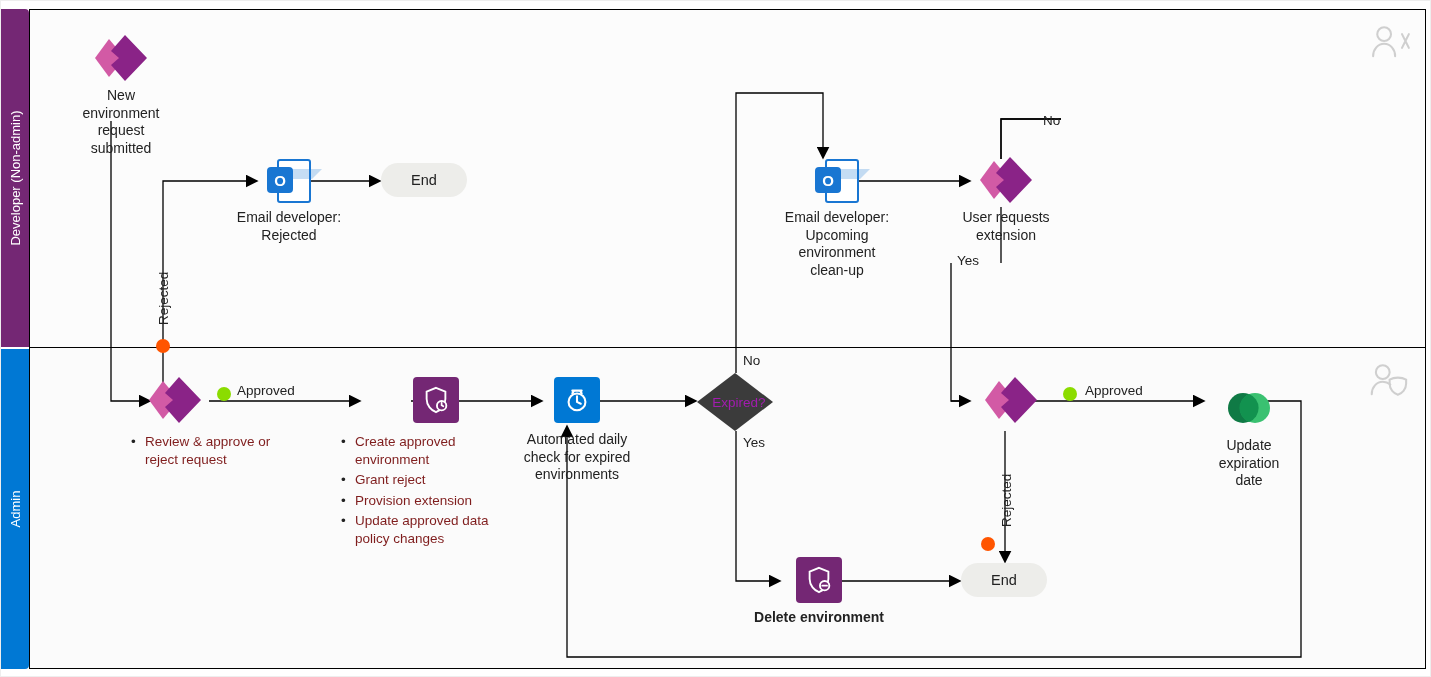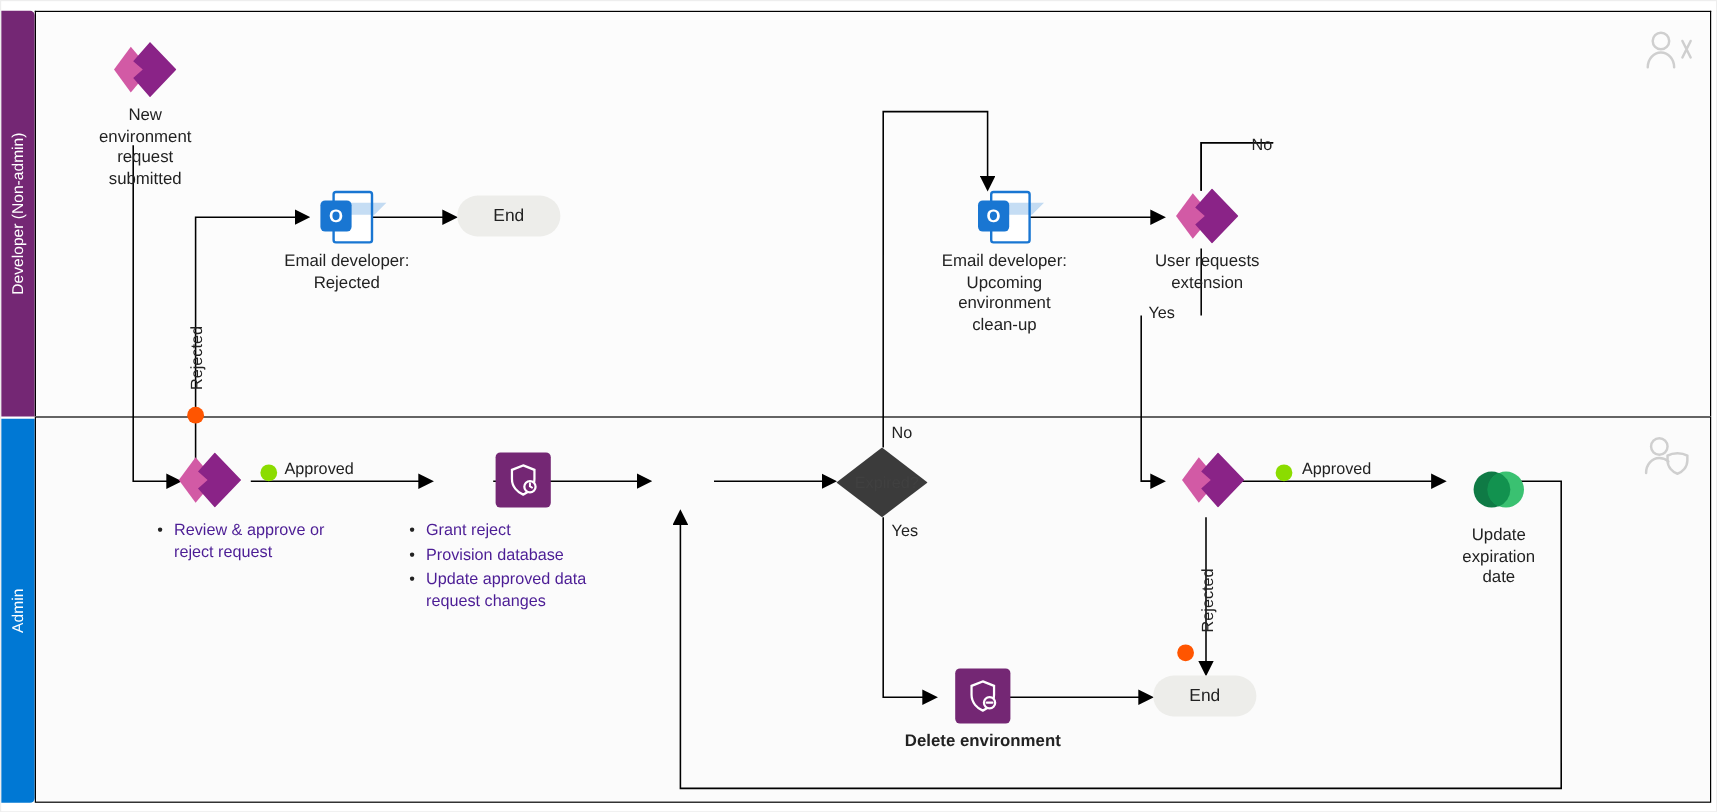--- a/index.html
+++ b/index.html
@@ -8,27 +8,27 @@
   .lane-dev-tab { position:absolute; left:0; top:8px; width:28px; height:338px; background:#742774; border-top-right-radius:4px; }
   .lane-admin-tab { position:absolute; left:0; top:348px; width:28px; height:320px; background:#0078d4; border-bottom-right-radius:4px; }
   .lane-label { position:absolute; left:50%; top:50%; color:#fff; font-size:13px; font-weight:400; white-space:nowrap; transform:translate(-50%,-50%) rotate(-90deg); transform-origin:center; }
   .lane-body { position:absolute; left:28px; right:4px; border:1px solid #000; box-sizing:border-box; }
   .lane-dev-body { top:8px; height:338px; background:#fcfcfc; border-bottom:none; }
   .lane-admin-body { top:346px; height:322px; background:#fbfbfb; }
   .swim-icon { position:absolute; right:12px; top:12px; width:44px; height:38px; color:#cfcfcf; }
   .node { position:absolute; }
   .icon-wrap { display:flex; align-items:center; justify-content:center; }
   .label { font-size:14px; color:#222; text-align:center; line-height:1.25; }
-  .bullet-list { font-size:13.5px; color:#4c1d95; padding-left:0; margin:0; }
+  .bullet-list { font-size:13.5px; color:#7f1d1d; padding-left:0; margin:0; }
   .bullet-list li { list-style:none; padding-left:14px; position:relative; margin-bottom:3px; line-height:1.3; }
   .bullet-list li::before { content:"•"; position:absolute; left:0; top:0; color:#222; }
   .end-pill { background:#ededea; border-radius:22px; width:86px; height:34px; display:flex; align-items:center; justify-content:center; font-size:14.5px; color:#222; }
   .decision { position:relative; width:76px; height:58px; }
   .decision svg { position:absolute; left:0; top:0; }
-  .decision .d-text { position:absolute; left:4px; top:0; width:100%; height:100%; display:flex; align-items:center; justify-content:center; color:#404040; font-size:13.5px; }
+  .decision .d-text { position:absolute; left:4px; top:0; width:100%; height:100%; display:flex; align-items:center; justify-content:center; color:#a21caf; font-size:13.5px; }
   .status-dot { width:14px; height:14px; border-radius:50%; position:absolute; }
   .dot-green { background:#8bdc00; }
   .dot-red { background:#ff5500; }
   .elabel { position:absolute; font-size:13.5px; color:#222; white-space:nowrap; }
   .elabel.v { transform:rotate(-90deg); transform-origin:left top; }
   svg.arrows { position:absolute; left:0; top:0; width:100%; height:100%; pointer-events:none; }
   .outlook-shape { position:relative; width:44px; height:44px; }
   .outlook-shape .back { position:absolute; right:0; top:2px; width:30px; height:40px; background:#fff; border:2px solid #1976d2; border-radius:3px; }
   .outlook-shape .back::before { content:""; position:absolute; left:3px; top:8px; width:20px; height:0; border-left:10px solid transparent; border-right:10px solid transparent; border-top:10px solid #1976d2; opacity:.25; }
   .outlook-shape .front { position:absolute; left:0; top:10px; width:26px; height:26px; background:#1976d2; border-radius:4px; display:flex; align-items:center; justify-content:center; color:#fff; font-weight:700; font-size:15px; }
@@ -191,26 +191,39 @@
     <div class="icon-wrap" style="margin:0 0 10px 20px;">
       <div class="purple-tile">
           <svg viewBox="0 0 32 32">
             <path d="M16 3l10 4v8c0 7-5 12-10 14C11 27 6 22 6 15V7l10-4z" fill="none" stroke="#fff" stroke-width="2"></path>
             <circle cx="22" cy="22" r="5" fill="#742774" stroke="#fff" stroke-width="2"></circle>
             <path d="M22 19v2.6l1.8 1.1" stroke="#fff" stroke-width="1.8" stroke-linecap="round" fill="none"></path>
           </svg>
         </div>
     </div>
     <ul class="bullet-list">
+      <li>Create approved environment</li>
       <li>Grant reject</li>
-      <li>Provision database</li>
-      <li>Update approved data request changes</li>
+      <li>Provision extension</li>
+      <li>Update approved data policy changes</li>
     </ul>
   </div>
 
+  <div class="node" style="left:516px; top:376px; width:120px;">
+    <div class="icon-wrap" style="margin:0 auto 8px;">
+      <div class="blue-tile">
+          <svg viewBox="0 0 32 32">
+            <circle cx="16" cy="18" r="9" fill="none" stroke="#fff" stroke-width="2.2"></circle>
+            <path d="M16 12v6l4 2" stroke="#fff" stroke-width="2.2" fill="none" stroke-linecap="round"></path>
+            <path d="M11 6h10M13 6l-2 3M19 6l2 3" stroke="#fff" stroke-width="2.2" fill="none" stroke-linecap="round"></path>
+          </svg>
+        </div>
+    </div>
+    <div class="label">Automated daily<br>check for expired<br>environments</div>
+  </div>
 
   <div class="node" style="left:696px; top:372px;">
     <div class="decision">
       <svg width="76" height="58" viewBox="0 0 76 58">
           <polygon points="38,0 76,29 38,58 0,29" fill="#3b3b3b"></polygon>
         </svg>
       <div class="d-text">Expired?</div>
     </div>
   </div>
 

